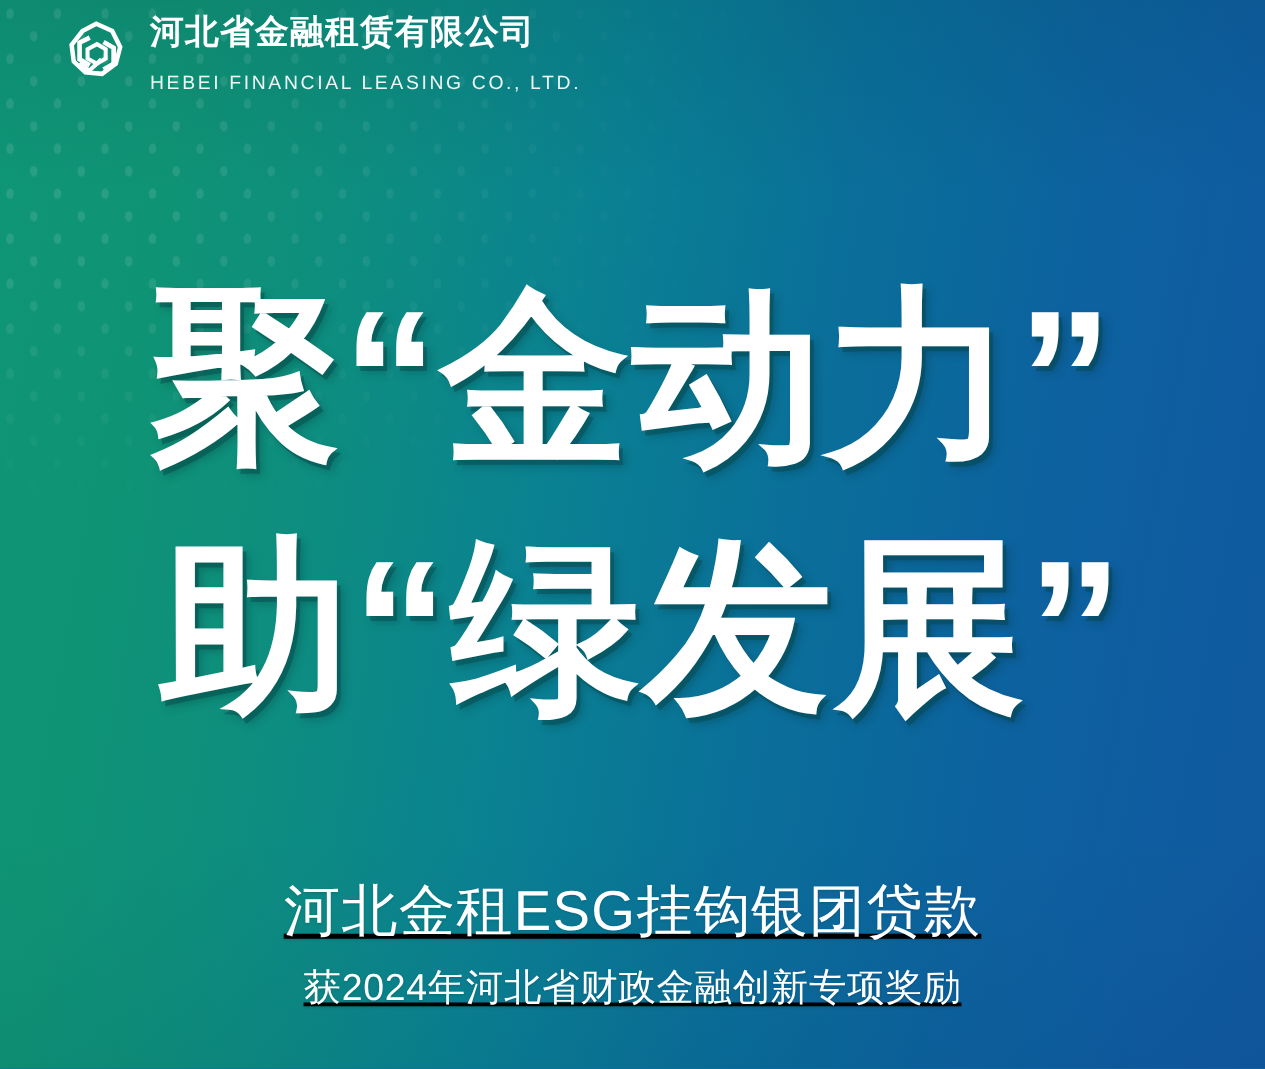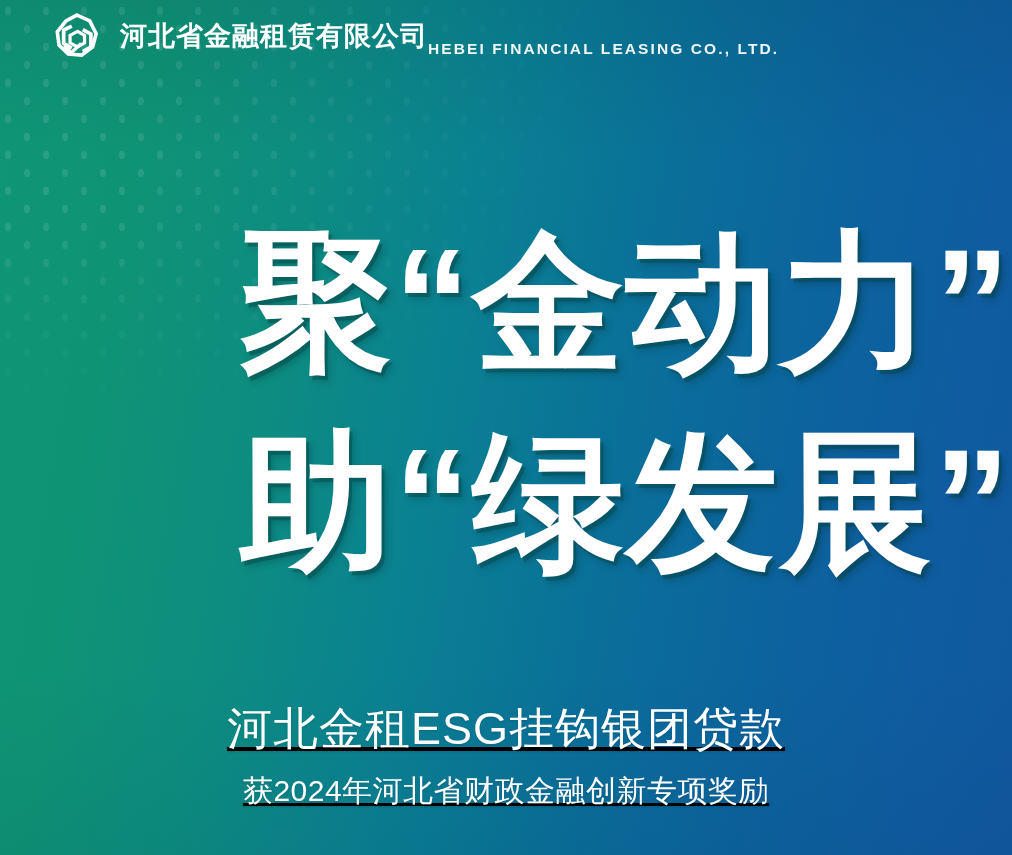--- a/index.html
+++ b/index.html
@@ -62,46 +62,46 @@
   }
 
   
   .brand {
     position:absolute;
     left:48px; top:11px;
     display:flex; align-items:center; gap:14px;
     z-index:6;
   }
   .brand-mark { width:58px; height:58px; display:block; flex:none; }
-  .brand-words { display:flex; flex-direction:row; justify-content:center; }
+  .brand-words { display:flex; flex-direction:column; justify-content:center; }
   .brand-cn {
     color:#ffffff;
     font-size:27px;
     font-weight:700;
     letter-spacing:1.0px;
     line-height:1.08;
     white-space:nowrap;
   }
   .brand-en {
     color:#eef7f5;
     font-size:15.5px;
-    font-weight:700;
+    font-weight:400;
     letter-spacing:2.1px;
     line-height:1.25;
     margin-top:17px;
     white-space:nowrap;
     text-align:center;
   }
 
   
   .headline {
     position:absolute;
     left:0; right:0; top:206px;
     z-index:5;
-    text-align:right;
+    text-align:center;
   }
   .hl-line {
     color:#ffffff;
     font-family:"Liberation Sans", sans-serif;
     font-weight:700;
     font-size:152px;
     line-height:192px;
     letter-spacing:2px;
     white-space:nowrap;
     text-shadow:

